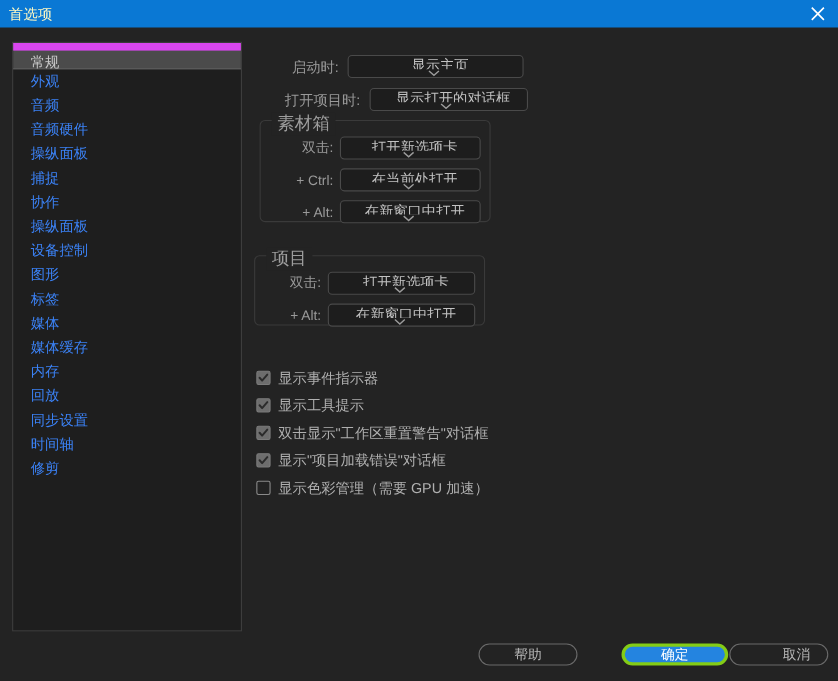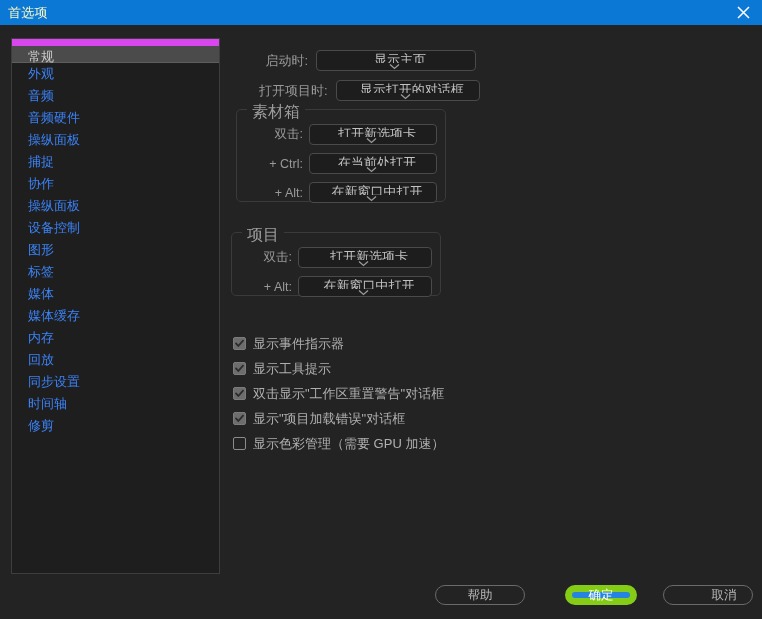--- a/index.html
+++ b/index.html
@@ -208,23 +208,23 @@
     cursor: pointer;
     white-space: nowrap;
   }
   #btn-help {
     left: 435px; top: 6px; width: 90px;
     background: #232323;
     border: 1px solid #6a6a6a;
     color: #b9b9b9;
   }
   #btn-ok {
-    left: 565px; top: 6px; width: 72px;
+    left: 565px; top: 6px; width: 97px;
     background: #2484e0;
-    border: 7px solid #84cc16;
+    border: 3px solid #84cc16;
     color: #ffffff;
   }
   #btn-cancel {
     left: 663px; top: 6px; width: 90px;
     background: #232323;
     border: 1px solid #6a6a6a;
     color: #b9b9b9;
     padding-left: 32px;
   }
 </style>

